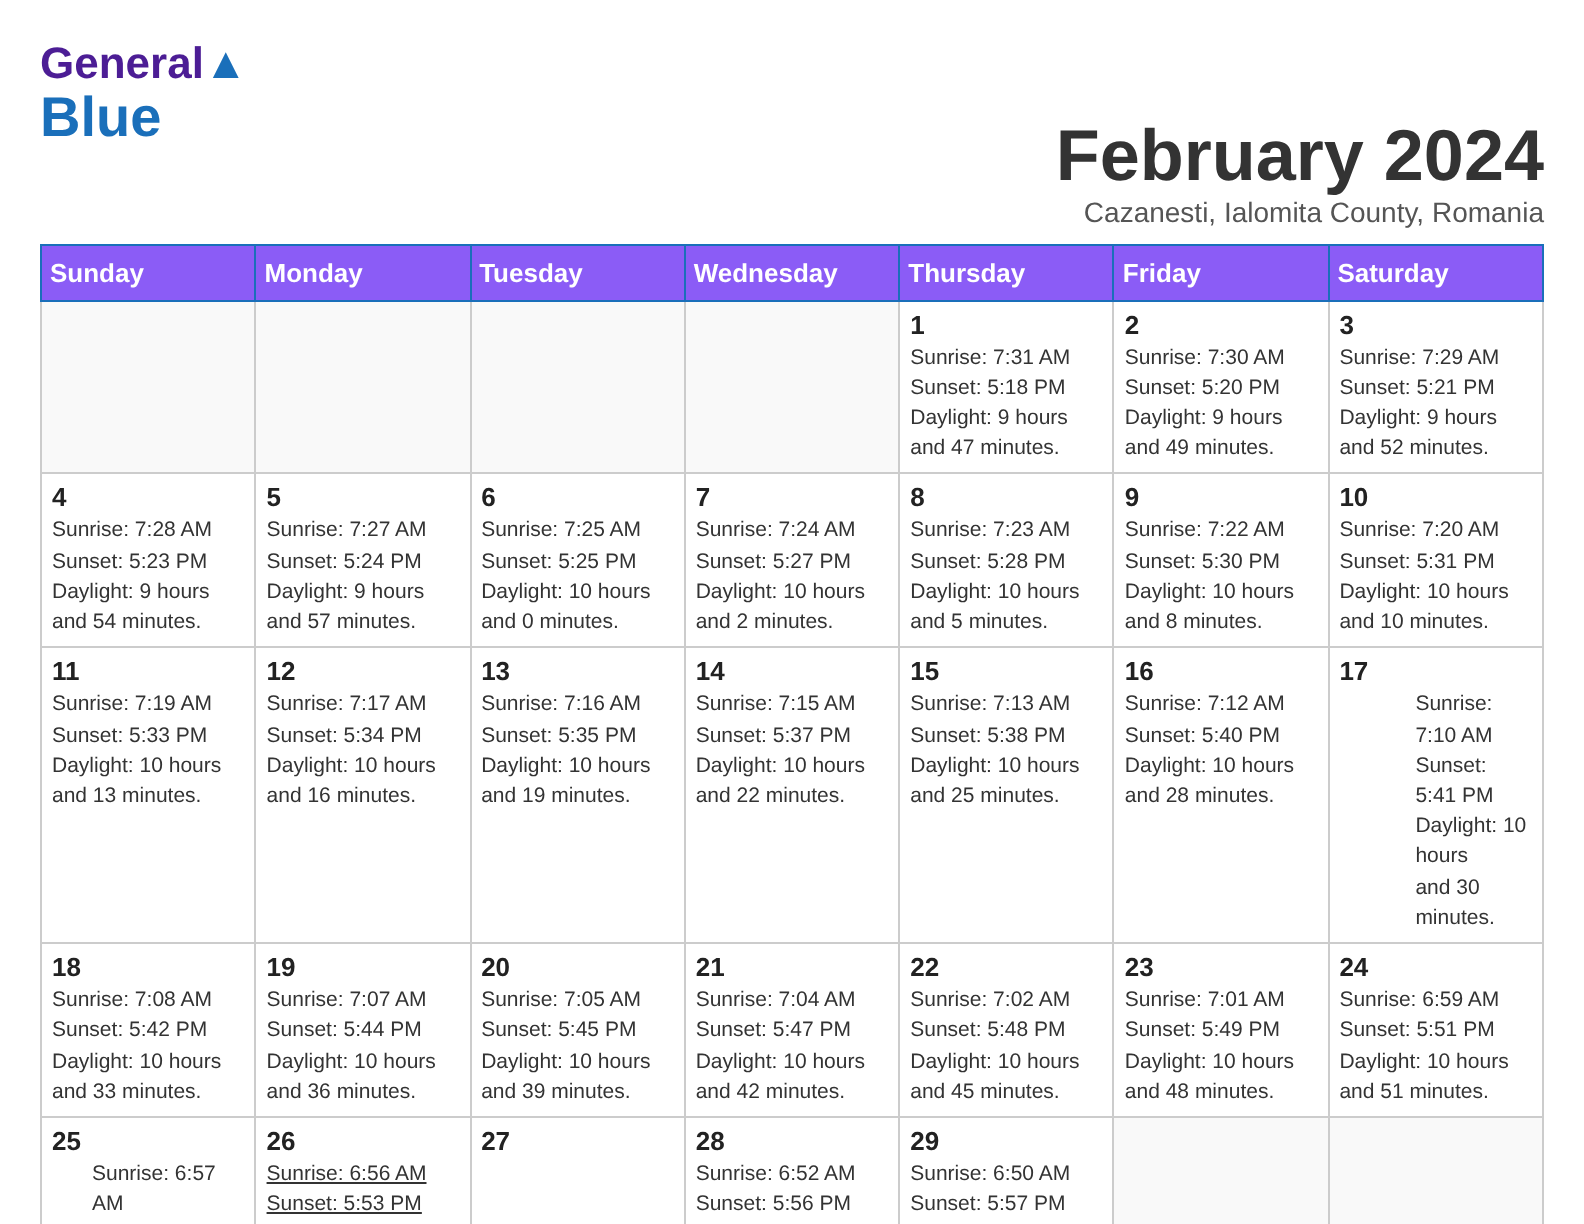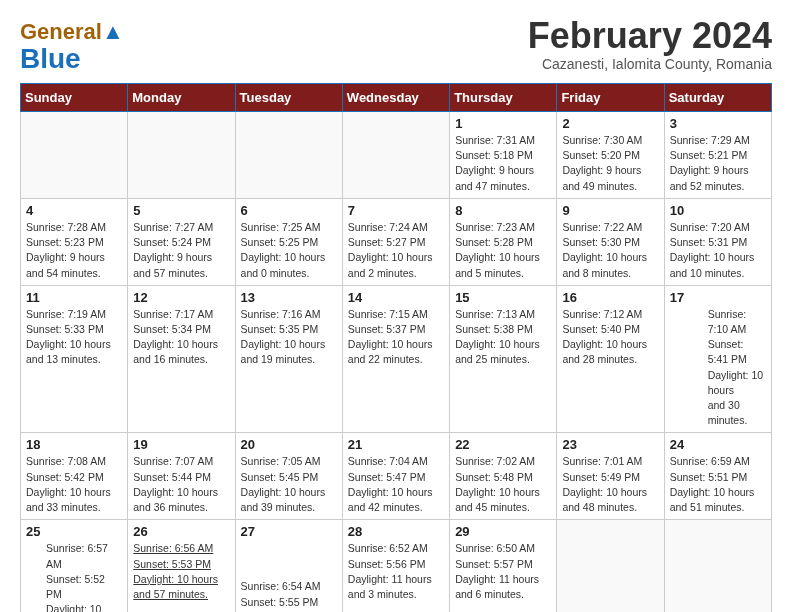--- a/index.html
+++ b/index.html
@@ -21,42 +21,43 @@
       flex-direction: column;
       align-items: flex-start;
       margin-top: 4px;
     }
     .logo-text {
       font-size: 22px;
       font-weight: bold;
       color: #333;
       line-height: 1.1;
     }
-    .logo-text span.general { color: #a16207; }
+    .logo-text span.general { color: #4c1d95; }
     .logo-text span.blue { color: #1a6fba; }
     .title-area {
       text-align: right;
     }
     .month-title {
       font-size: 36px;
       font-weight: bold;
       color: #333;
       line-height: 1.1;
+      margin-top: 42px;
     }
     .subtitle {
       font-size: 14px;
       color: #555;
     }
     .calendar {
       width: 100%;
       border-collapse: collapse;
       border: 1px solid #ccc;
     }
     .calendar th {
-      background: #7f1d1d;
+      background: #8b5cf6;
       color: #fff;
       font-size: 13px;
       font-weight: bold;
       padding: 6px 4px;
       text-align: left;
       border: 1px solid #1a6fba;
     }
     .calendar td {
       border: 1px solid #ccc;
       vertical-align: top;

